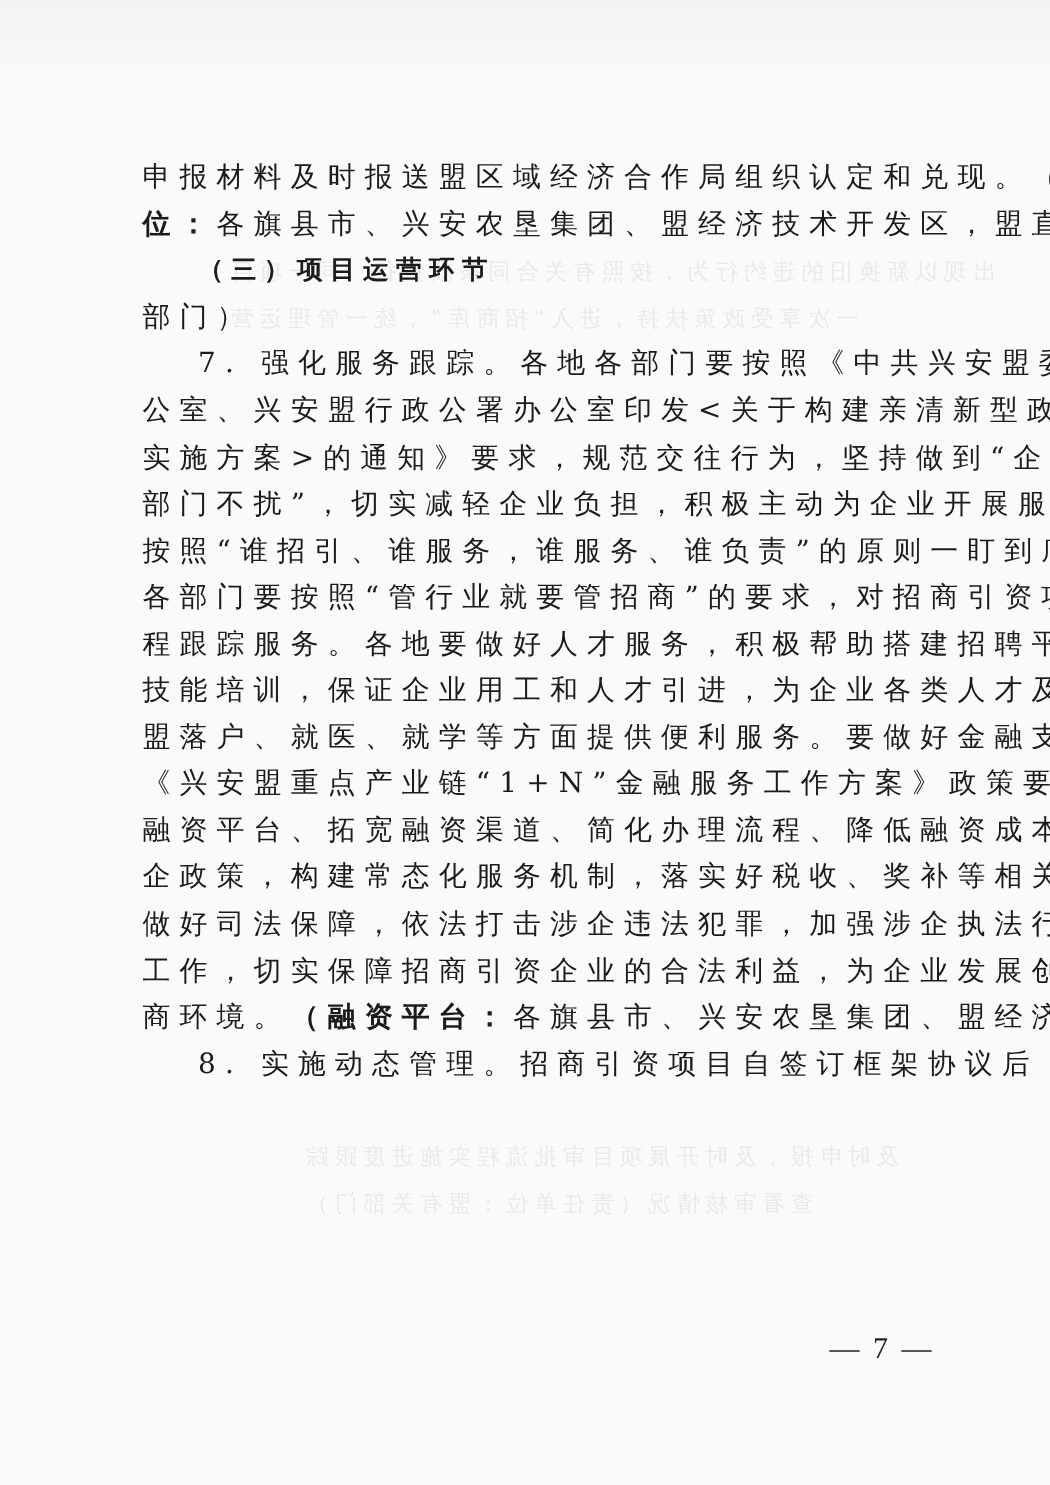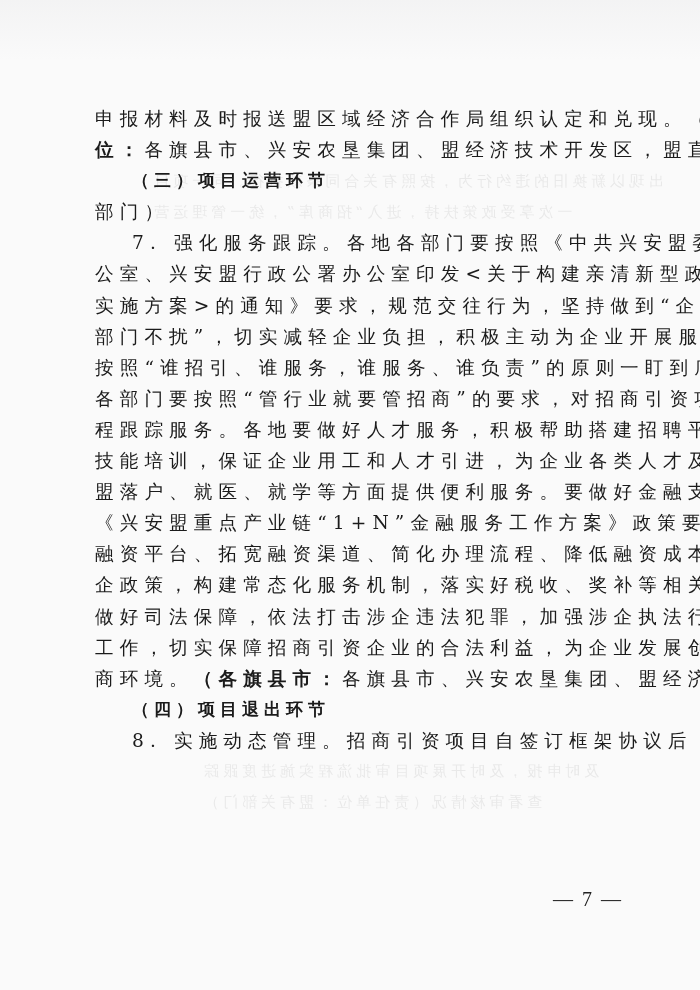--- a/index.html
+++ b/index.html
@@ -124,24 +124,21 @@
     <div class="line">
       <span>企政策，构建常态化服务机制，落实好税收、奖补等相关政策。要</span>
     </div>
     <div class="line">
       <span>做好司法保障，依法打击涉企违法犯罪，加强涉企执法行为监督等</span>
     </div>
     <div class="line">
       <span>工作，切实保障招商引资企业的合法利益，为企业发展创造良好营</span>
     </div>
     <div class="line">
-      <span>商环境。</span><span class="bold">（各旗县市：</span><span>各旗县市、兴安农垦集团、盟经济技术开发</span>
-    </div>
-    <div class="line indent heading">
-      <span>（四）项目退出环节</span>
+      <span>商环境。</span><span class="bold">（融资平台：</span><span>各旗县市、兴安农垦集团、盟经济技术开发</span>
     </div>
     <div class="line indent">
       <span>8. 实施动态管理。招商引资项目自签订框架协议后，未按</span>
     </div>
 
   </div>
 
   <div class="page-number">— 7 —</div>
 </div>
 

